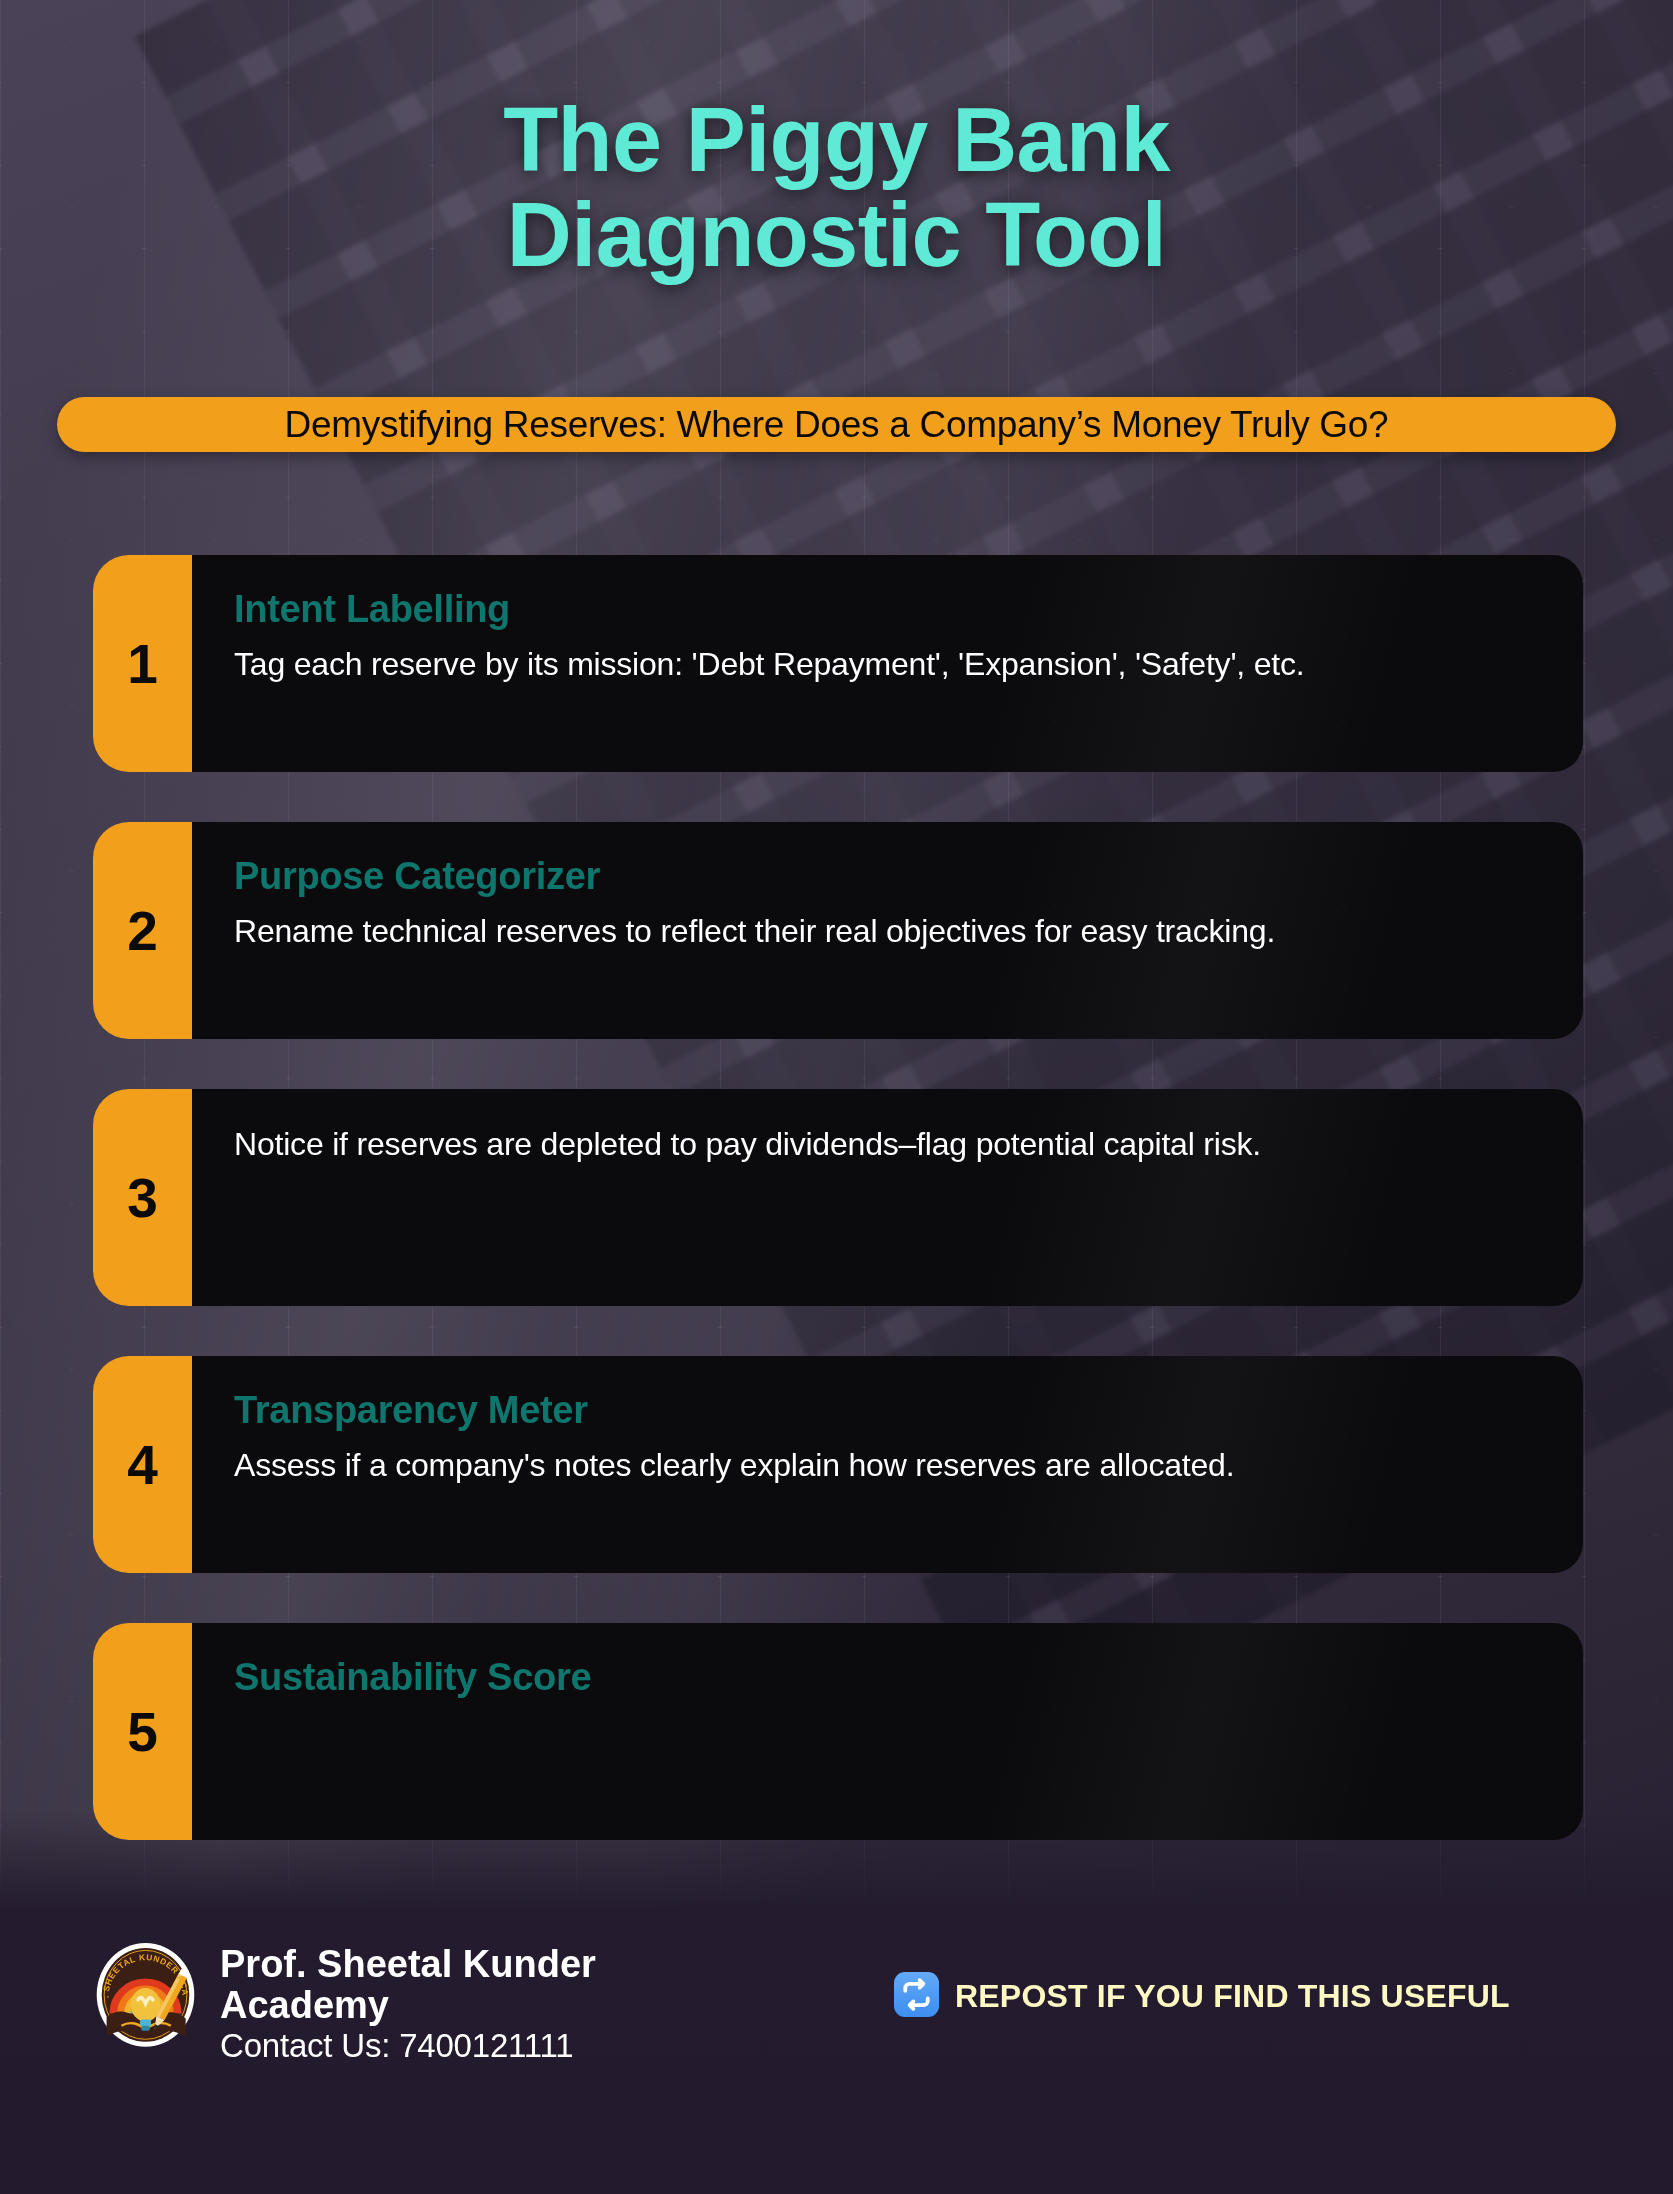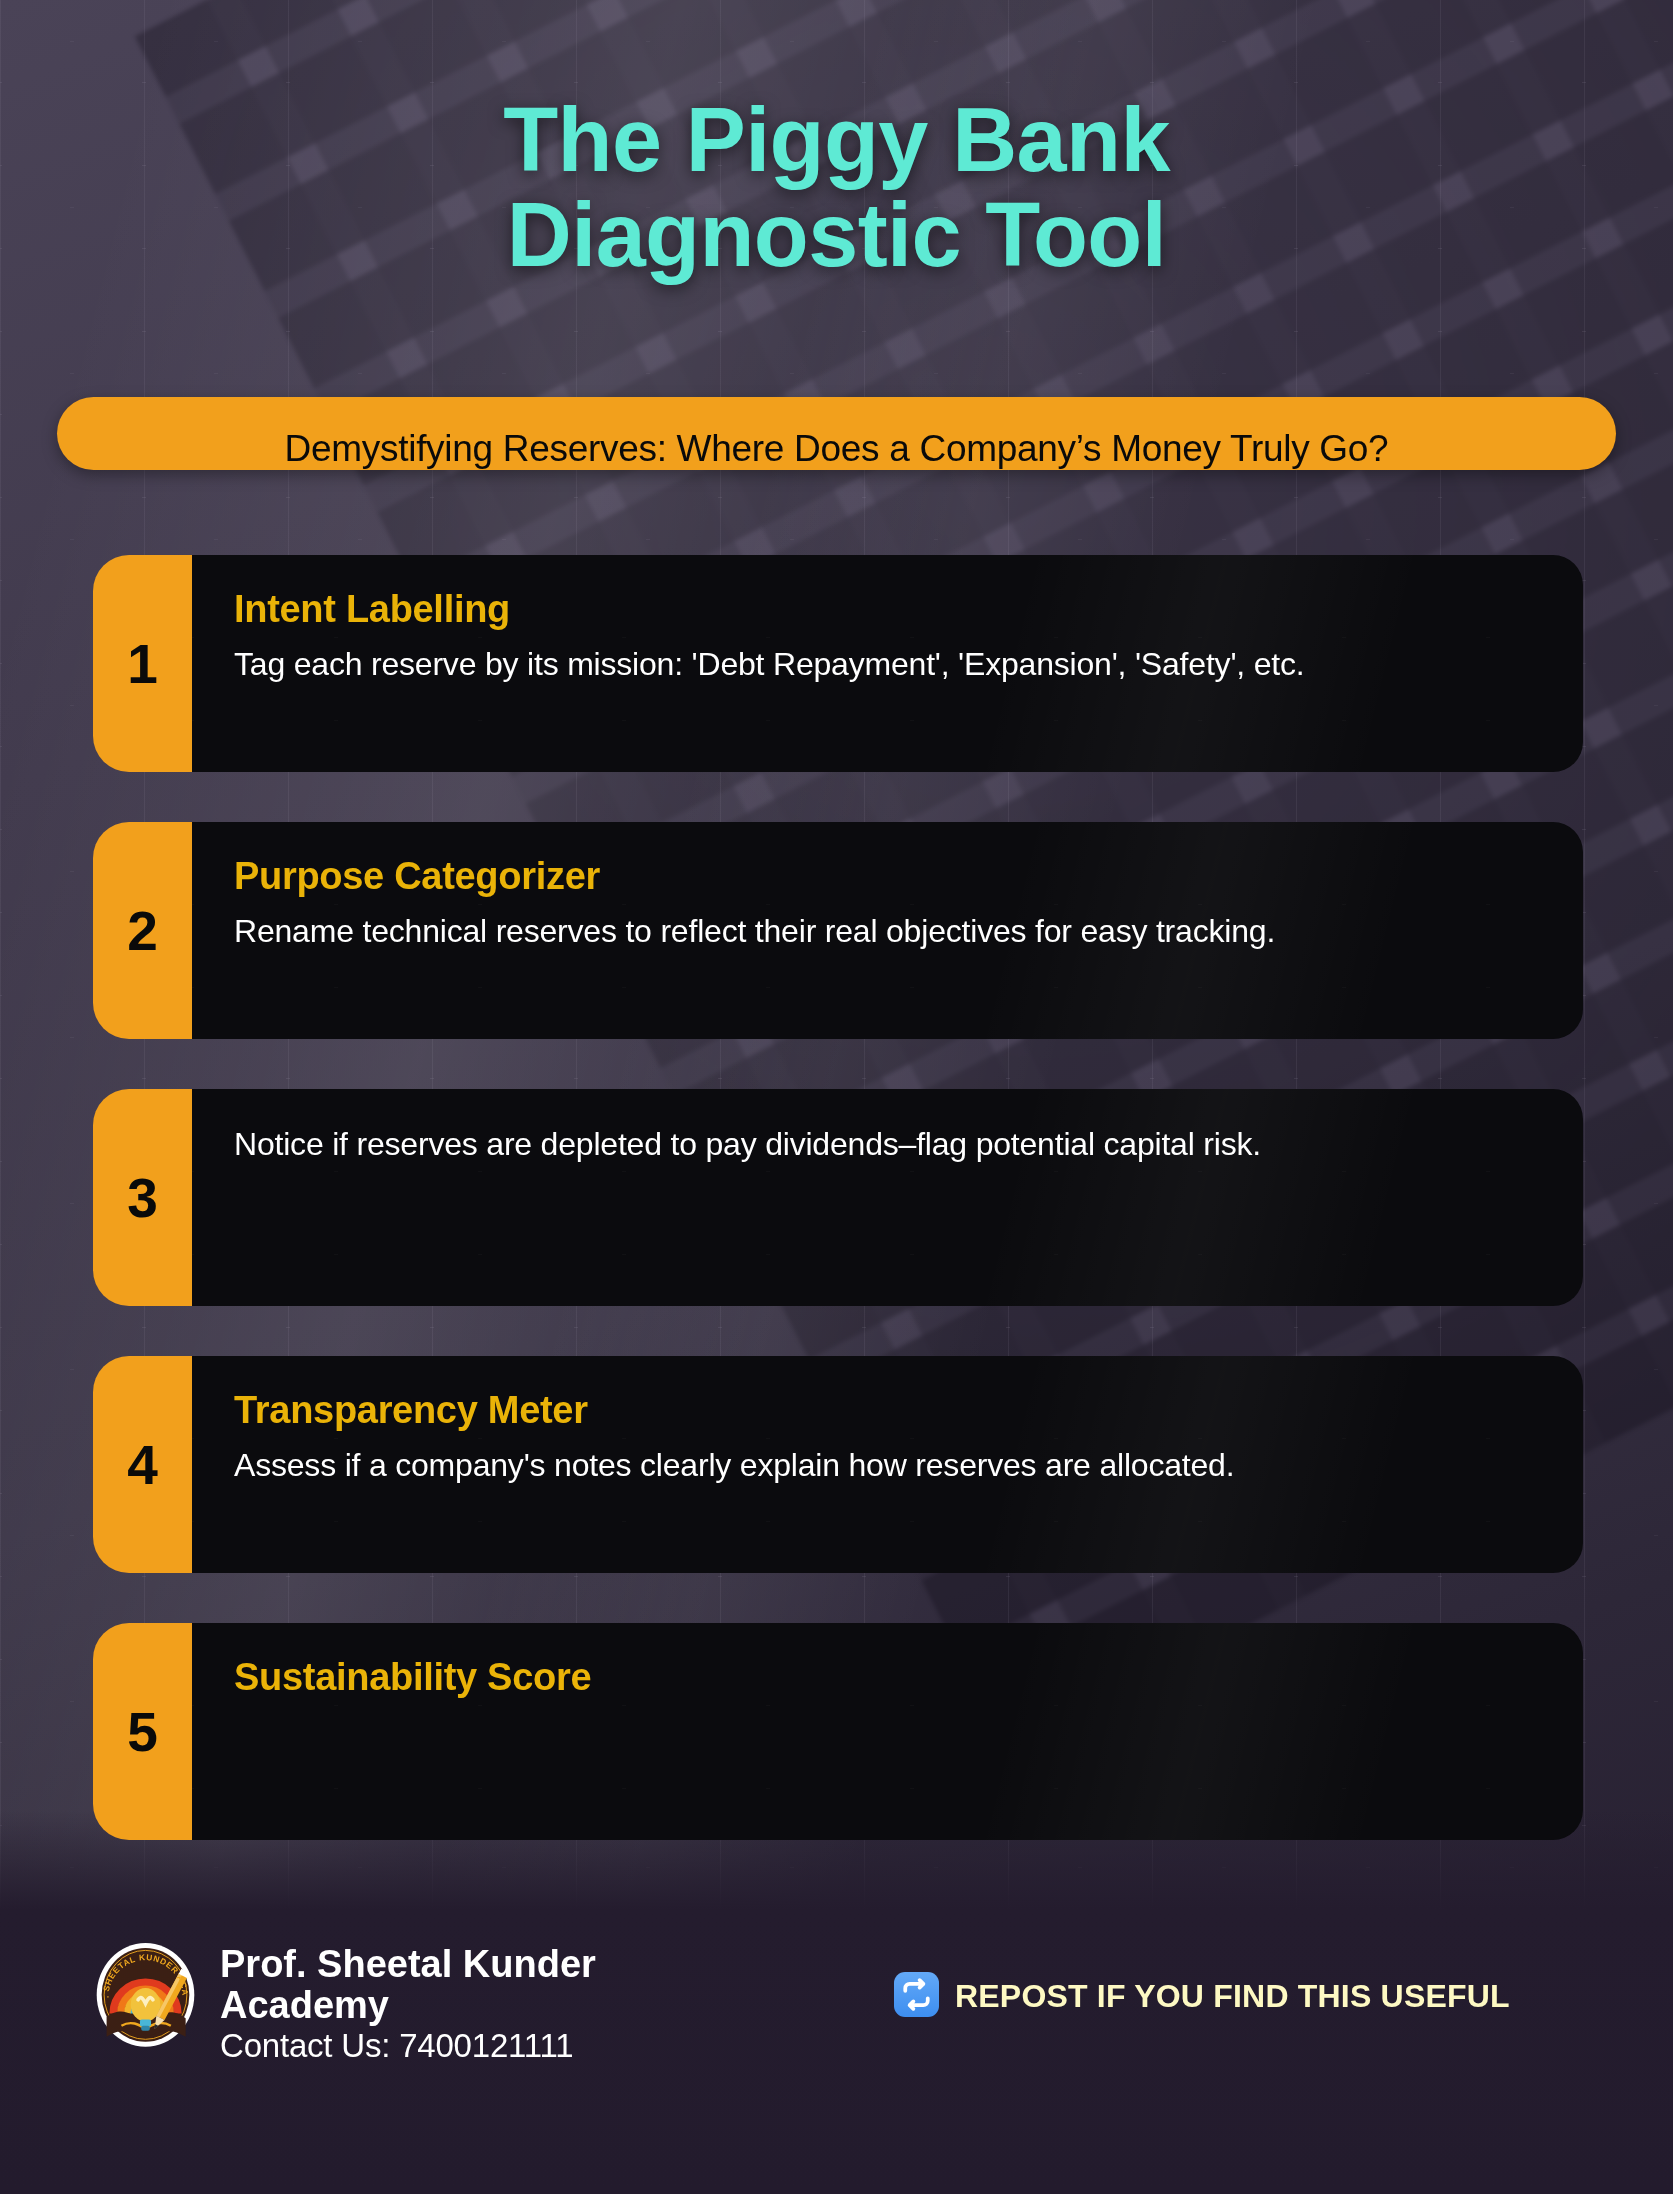--- a/index.html
+++ b/index.html
@@ -119,24 +119,24 @@
     font-weight: 700;
     line-height: 1.05;
     letter-spacing: -0.6px;
     text-shadow: 0 3.7px 16px rgba(0,0,0,.55);
   }
   .title .l2 { display: block; }
 
   .subtitle-pill {
     position: absolute;
     left: 57px; top: 397px;
-    width: 1559px; height: 73px;
+    width: 1559px; height: 55px;
     background: #f2a01c;
     border-radius: 37px;
-    display: flex; align-items: flex-end; justify-content: center;
+    display: flex; align-items: center; justify-content: center;
     box-shadow: 0 5px 15px rgba(0,0,0,.35);
   }
   .subtitle-pill span {
     color: #0a0a0a;
     font-size: 37px;
     font-weight: 400;
     letter-spacing: -0.3px;
     white-space: nowrap;
   }
 
@@ -185,21 +185,21 @@
     content: "";
     position: absolute; top: -74px; left: 58%;
     width: 384px; height: 434px;
     transform: rotate(14deg);
     background: linear-gradient(90deg, rgba(255,255,255,0), rgba(255,255,255,.035), rgba(255,255,255,0));
     pointer-events: none;
   }
 
   .card-title {
     position: relative; z-index: 2;
-    color: #eab308;
+    color: #0f766e;
     font-size: 38px;
     font-weight: 700;
     line-height: 1.0;
     margin-bottom: 16px;
     letter-spacing: -0.3px;
   }
   .card-desc {
     position: relative; z-index: 2;
     color: #ffffff;
     font-size: 32px;

